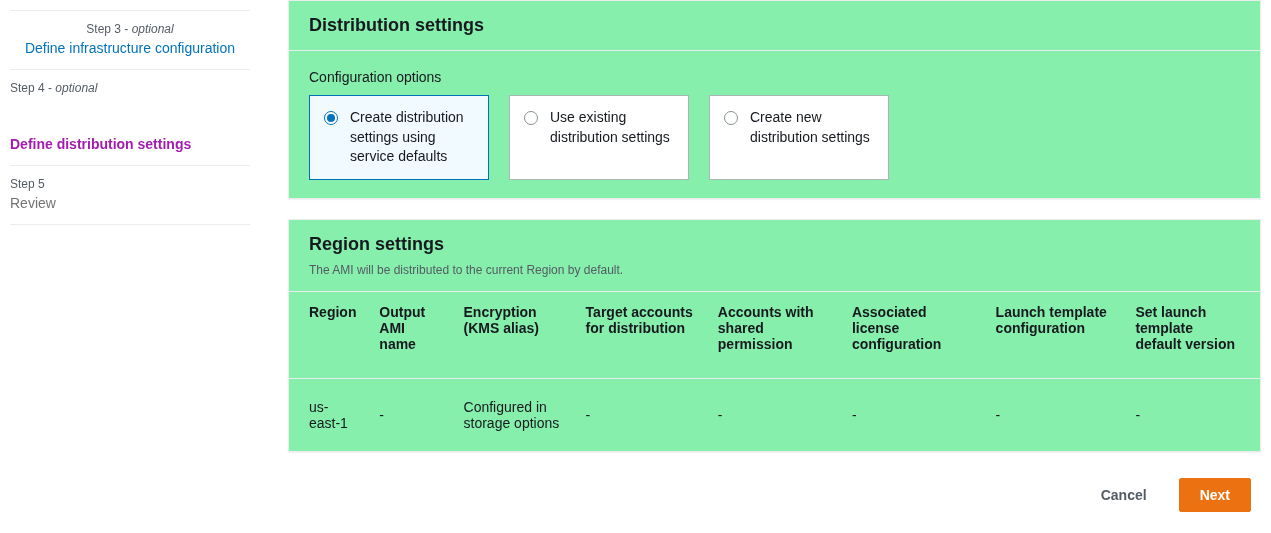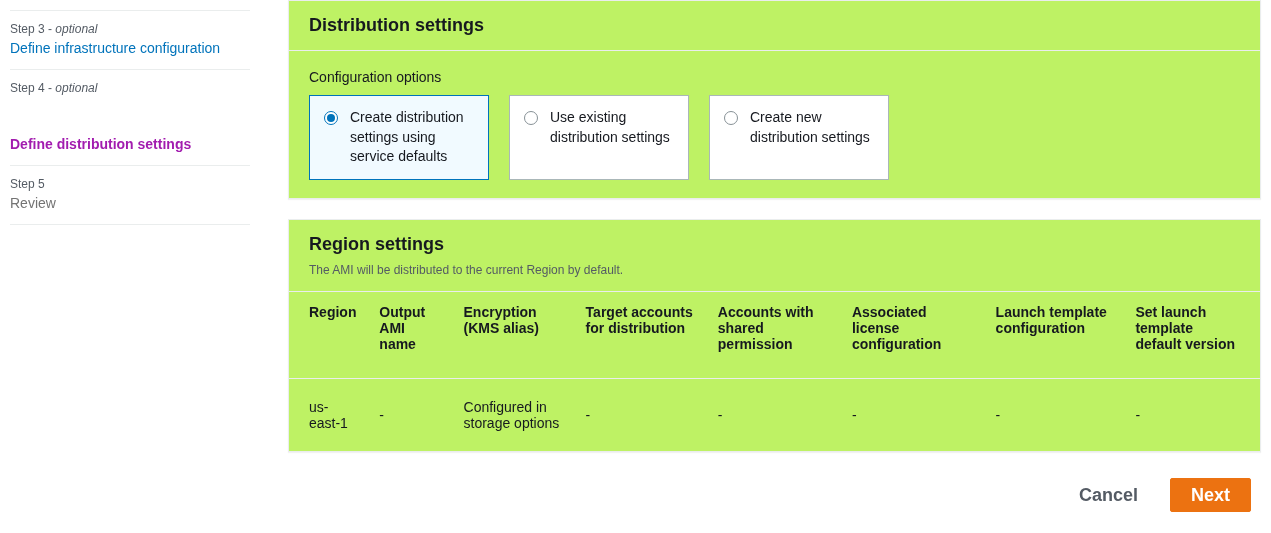--- a/index.html
+++ b/index.html
@@ -25,20 +25,21 @@
     }
     .step-block {
       padding: 11px 0 13px 0;
       border-top: 1px solid #eaeded;
       border-bottom: 1px solid #eaeded;
       margin-top: -1px;
     }
     .step-block:first-child {
       border-top: 1px solid #eaeded;
       margin-top: 10px;
+      text-align: center;
     }
     .step-label {
       font-size: 12px;
       color: #545b64;
       margin-bottom: 4px;
     }
     .step-label .optional {
       font-style: italic;
     }
     .step-title {
@@ -58,21 +59,21 @@
       color: #737373;
     }
 
     
     .main {
       flex: 1;
       padding: 0 10px 20px 28px;
       overflow: auto;
     }
     .panel {
-      background: #bef264;
+      background: #86efac;
       border: 1px solid #eaeded;
       box-shadow: 0 1px 1px rgba(0,0,0,0.05);
       margin-bottom: 20px;
     }
     .panel-header {
       padding: 14px 20px 14px 20px;
       border-bottom: 1px solid #eaeded;
     }
     .panel-header h2 {
       font-size: 18px;
@@ -173,21 +174,21 @@
     
     .footer {
       display: flex;
       justify-content: flex-end;
       align-items: center;
       gap: 12px;
       padding: 6px 10px 10px 0;
     }
     .btn {
       font-family: inherit;
-      font-size: 18px;
+      font-size: 14px;
       font-weight: 700;
       padding: 6px 20px;
       border-radius: 2px;
       cursor: pointer;
       line-height: 20px;
     }
     .btn-link {
       background: none;
       border: none;
       color: #545b64;

